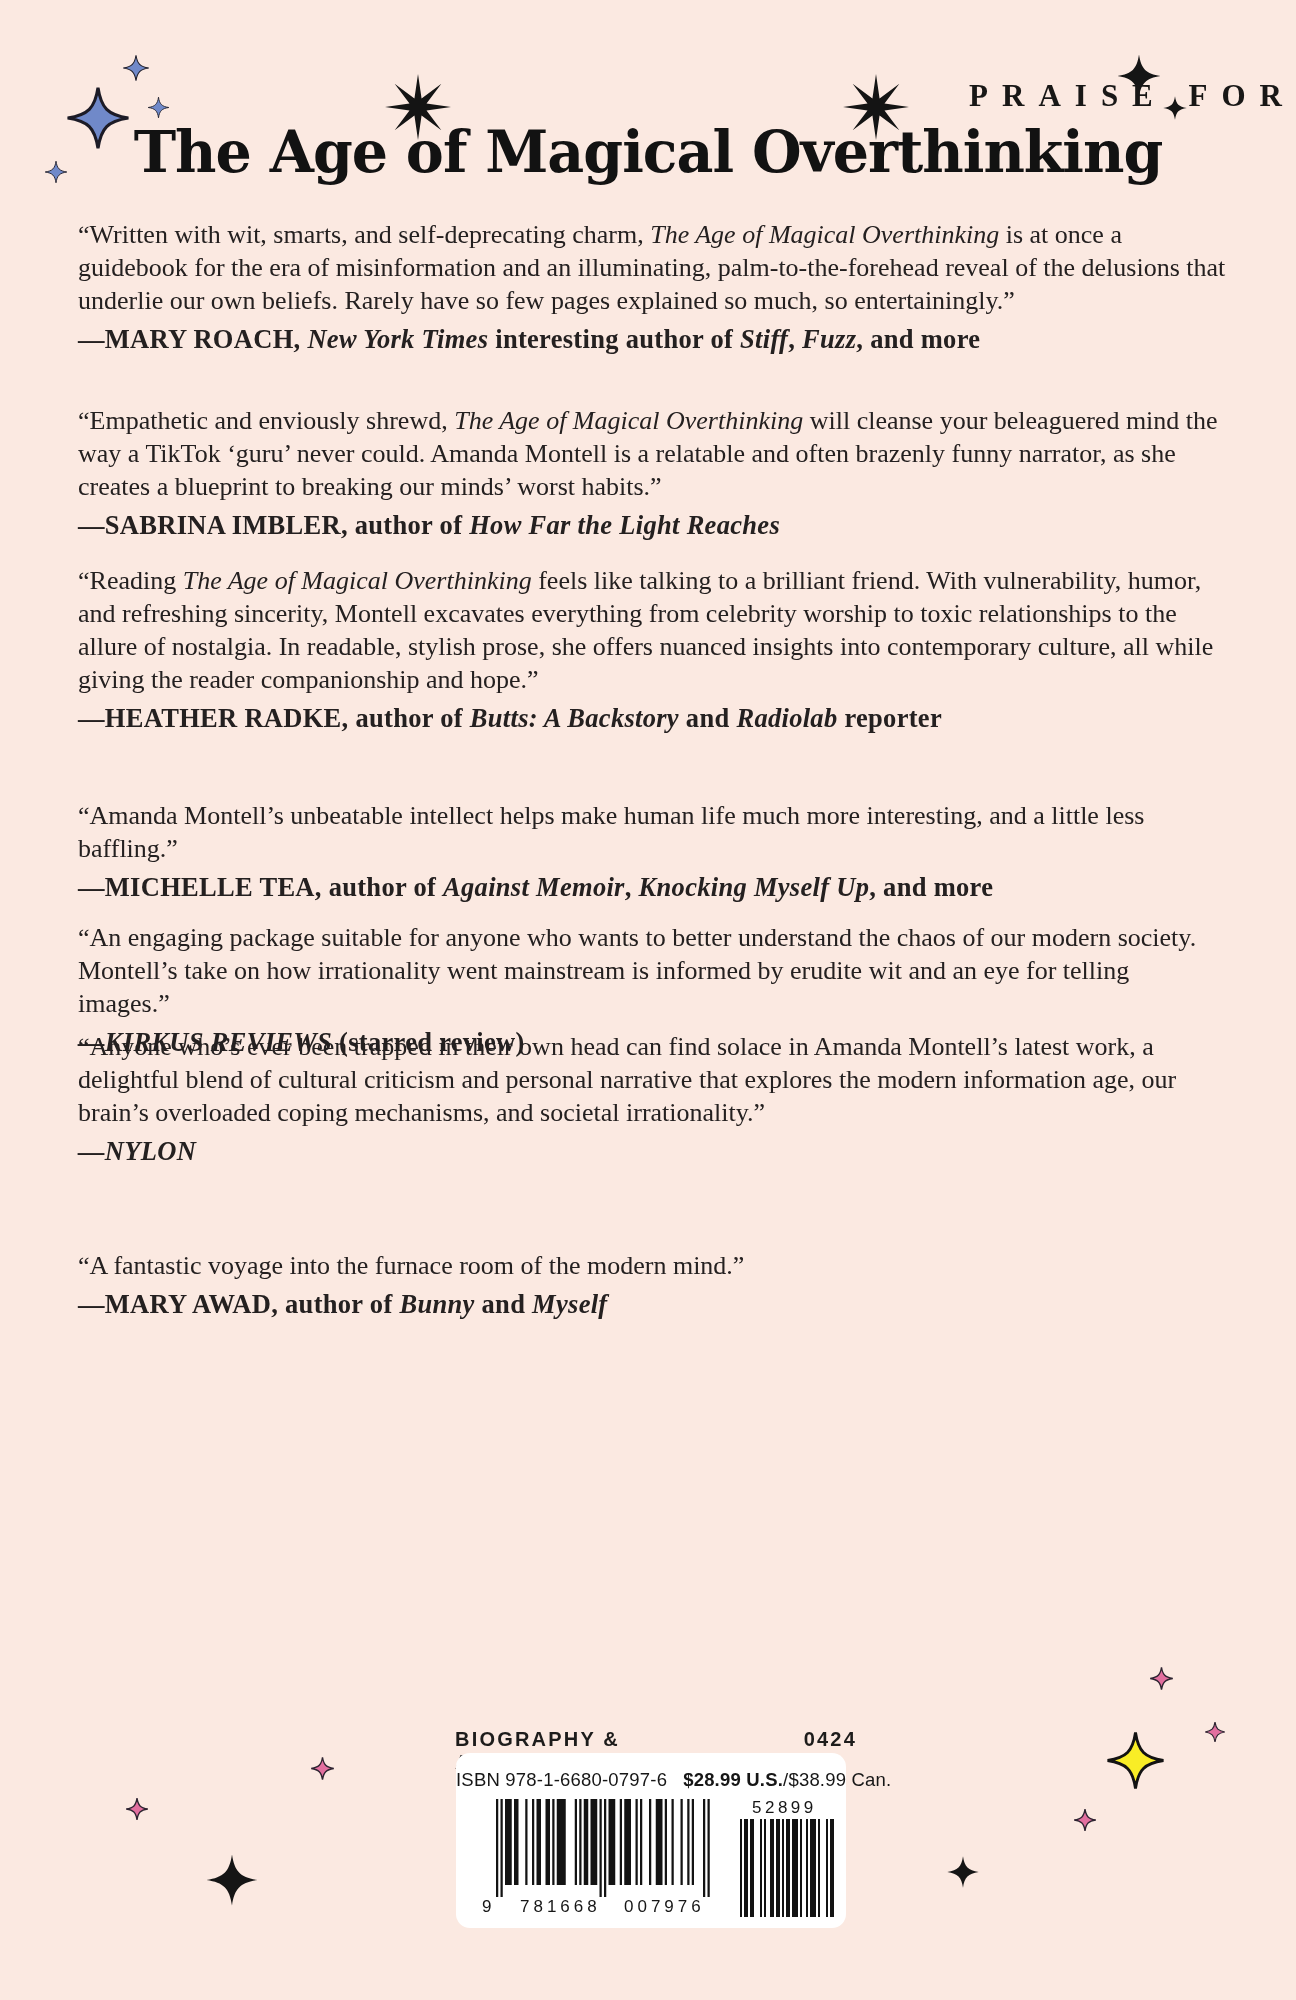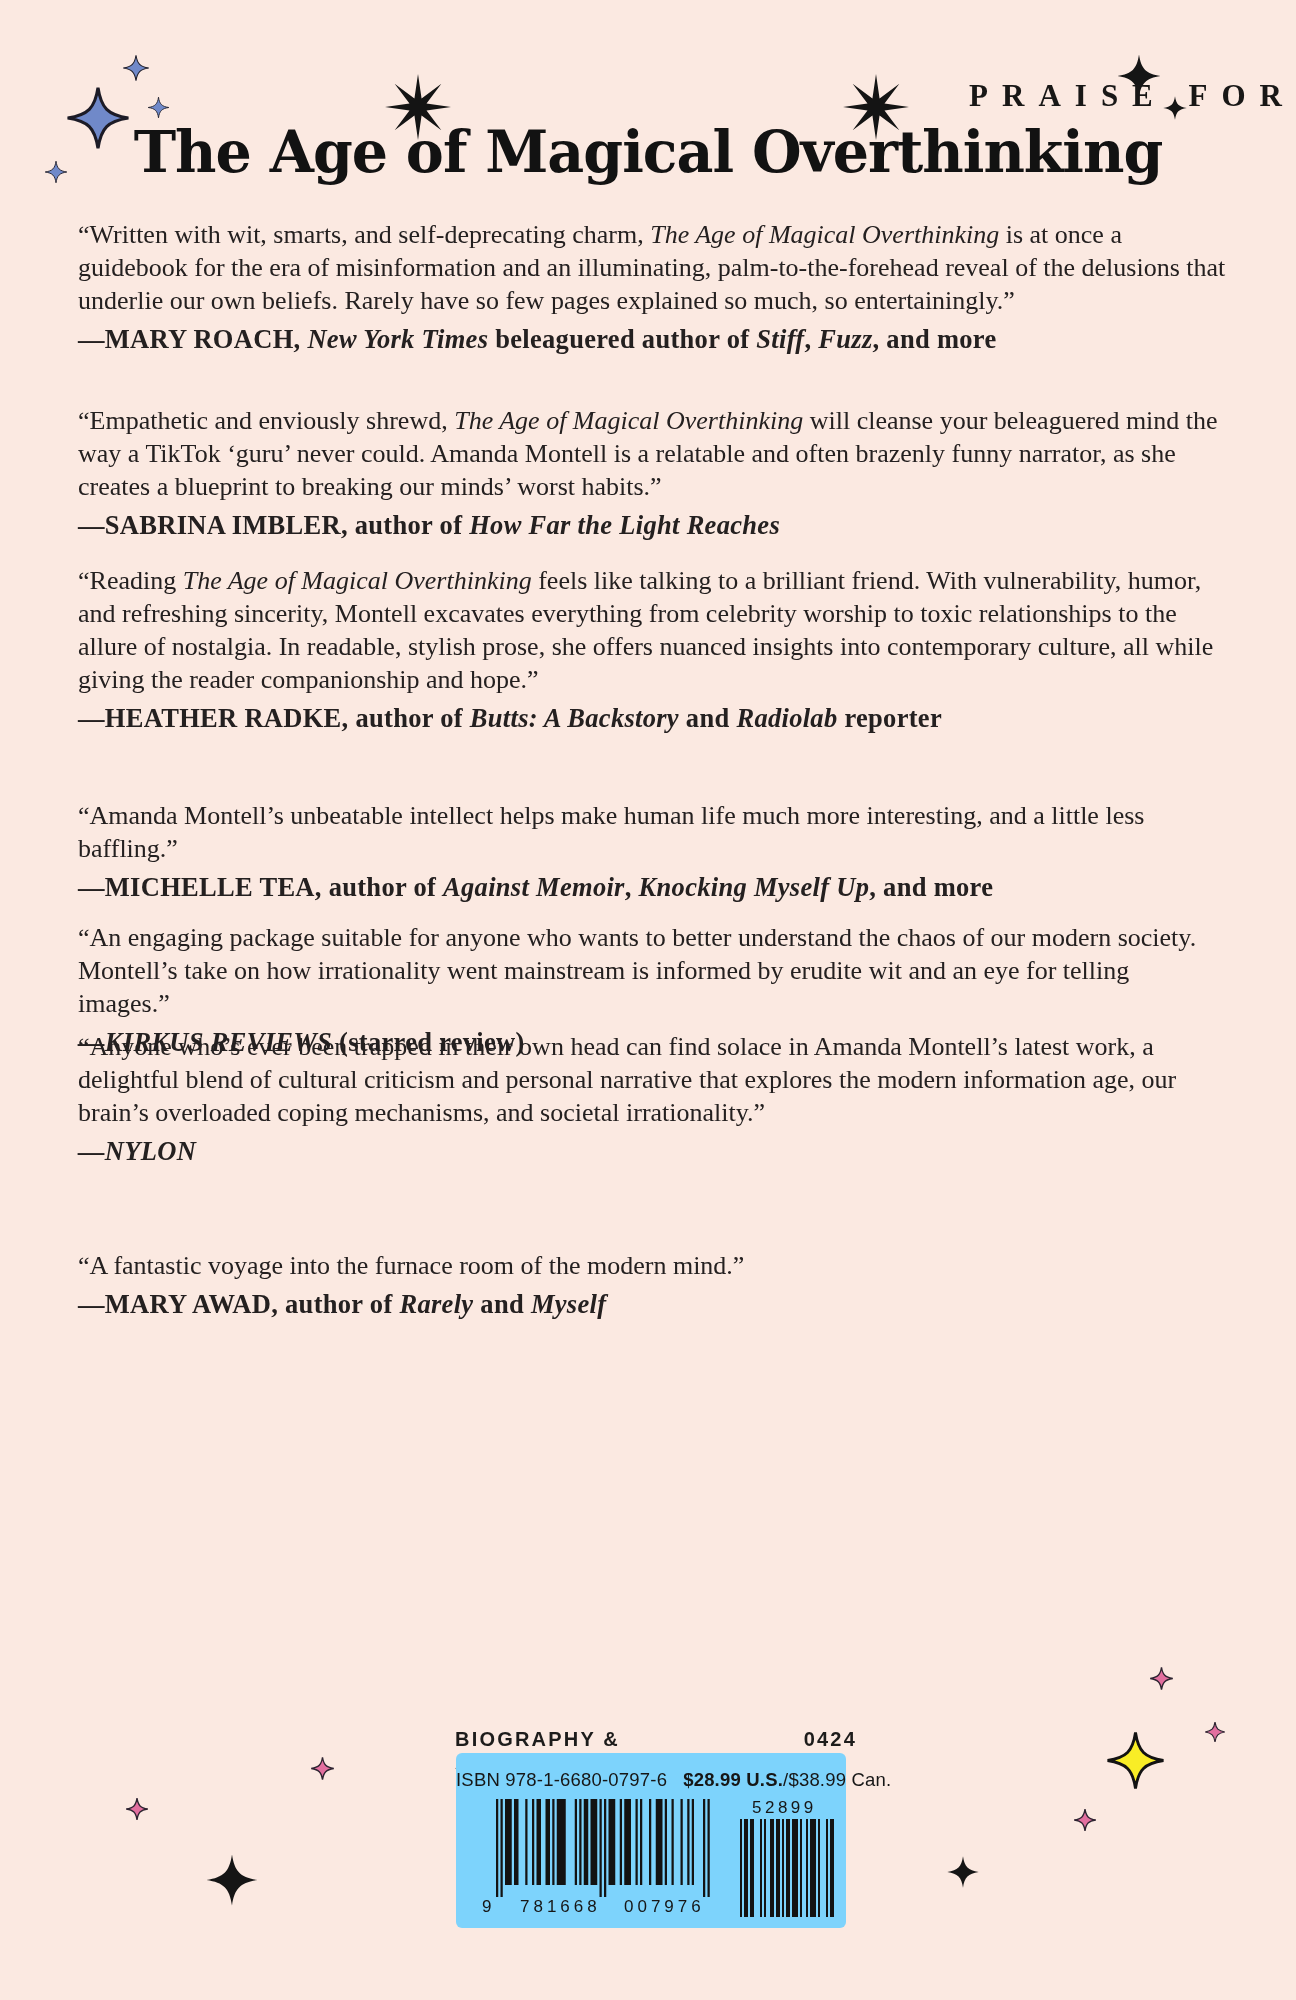--- a/index.html
+++ b/index.html
@@ -54,21 +54,21 @@
 
   
   .footer-cat{
     position:absolute;left:455px;top:1728px;width:402px;
     display:flex;justify-content:space-between;align-items:baseline;
     font-family:"Liberation Sans", sans-serif;
     font-weight:bold;font-size:20px;letter-spacing:2.2px;color:#1d1c1b;
   }
   .barcode-box{
     position:absolute;left:456px;top:1753px;width:390px;height:175px;
-    background:#7dd3fc;border-radius:6px;
+    background:#ffffff;border-radius:14px;
   }
   .isbn-row{
     position:absolute;top:16px;left:0;width:100%;text-align:center;
     font-family:"Liberation Sans", sans-serif;
     font-size:18.5px;color:#161616;letter-spacing:0.2px;
     white-space:nowrap;
   }
   .isbn-row .bold{font-weight:bold;}
   .bc-main{position:absolute;left:26px;top:46px;}
   .bc-addon{position:absolute;left:282px;top:46px;}
@@ -120,21 +120,21 @@
       <path d="M50 0 L55.4 37.1 L85.4 14.6 L62.9 44.6 L100 50 L62.9 55.4 L85.4 85.4 L55.4 62.9 L50 100 L44.6 62.9 L14.6 85.4 L37.1 55.4 L0 50 L37.1 44.6 L14.6 14.6 L44.6 37.1 Z"></path>
     </svg>
 
   <div class="praise-row">
     <span class="praise-label">PRAISE FOR</span>
   </div>
   <div class="book-title">The Age of Magical Overthinking</div>
 
   <div class="quote-block" style="top:212px">
     <p class="quote"><span>“Written with wit, smarts, and self-deprecating charm, </span><span class="i">The Age of Magical Overthinking</span><span> is at once a guidebook for the era of misinformation and an illuminating, palm-to-the-forehead reveal of the delusions that underlie our own beliefs. Rarely have so few pages explained so much, so entertainingly.”</span></p>
-    <p class="attr"><span class="b">—MARY ROACH, </span><span class="bi">New York Times</span><span class="b"> beleaguered author of </span><span class="bi">Stiff</span><span class="b">, </span><span class="bi">Fuzz</span><span class="b">, and more</span></p>
+    <p class="attr"><span class="b">—MARY ROACH, </span><span class="bi">New York Times</span><span class="b"> interesting author of </span><span class="bi">Stiff</span><span class="b">, </span><span class="bi">Fuzz</span><span class="b">, and more</span></p>
   </div>
 
   <div class="quote-block" style="top:398px">
     <p class="quote"><span>“Empathetic and enviously shrewd, </span><span class="i">The Age of Magical Overthinking</span><span> will cleanse your beleaguered mind the way a TikTok ‘guru’ never could. Amanda Montell is a relatable and often brazenly funny narrator, as she creates a blueprint to breaking our minds’ worst habits.”</span></p>
     <p class="attr"><span class="b">—SABRINA IMBLER, author of </span><span class="bi">How Far the Light Reaches</span></p>
   </div>
 
   <div class="quote-block" style="top:558px">
     <p class="quote"><span>“Reading </span><span class="i">The Age of Magical Overthinking</span><span> feels like talking to a brilliant friend. With vulnerability, humor, and refreshing sincerity, Montell excavates everything from celebrity worship to toxic relationships to the allure of nostalgia. In readable, stylish prose, she offers nuanced insights into contemporary culture, all while giving the reader companionship and hope.”</span></p>
     <p class="attr"><span class="b">—HEATHER RADKE, author of </span><span class="bi">Butts: A Backstory</span><span class="b"> and </span><span class="bi">Radiolab</span><span class="b"> reporter</span></p>
@@ -150,21 +150,21 @@
     <p class="attr"><span class="bi">—KIRKUS REVIEWS</span><span class="b"> (starred review)</span></p>
   </div>
 
   <div class="quote-block" style="top:1024px">
     <p class="quote"><span>“Anyone who’s ever been trapped in their own head can find solace in Amanda Montell’s latest work, a delightful blend of cultural criticism and personal narrative that explores the modern information age, our brain’s overloaded coping mechanisms, and societal irrationality.”</span></p>
     <p class="attr"><span class="bi">—NYLON</span></p>
   </div>
 
   <div class="quote-block" style="top:1243px">
     <p class="quote"><span>“A fantastic voyage into the furnace room of the modern mind.”</span></p>
-    <p class="attr"><span class="b">—MARY AWAD, author of </span><span class="bi">Rarely</span><span class="b"> and </span><span class="bi">Myself</span></p>
+    <p class="attr"><span class="b">—MARY AWAD, author of </span><span class="bi">Bunny</span><span class="b"> and </span><span class="bi">Myself</span></p>
   </div>
 
   <svg class="sp pink" style="left:311px;top:1757px;width:23px;height:23px" viewBox="0 0 100 100">
       <path d="M50 1 C55 34 66 45 99 50 C66 55 55 66 50 99 C45 66 34 55 1 50 C34 45 45 34 50 1 Z"></path>
     </svg>
   <svg class="sp pink" style="left:126px;top:1798px;width:22px;height:22px" viewBox="0 0 100 100">
       <path d="M50 1 C55 34 66 45 99 50 C66 55 55 66 50 99 C45 66 34 55 1 50 C34 45 45 34 50 1 Z"></path>
     </svg>
   <svg class="sp black" style="left:206px;top:1854px;width:52px;height:52px" viewBox="0 0 100 100">
       <path d="M50 1 C55 34 66 45 99 50 C66 55 55 66 50 99 C45 66 34 55 1 50 C34 45 45 34 50 1 Z"></path>

